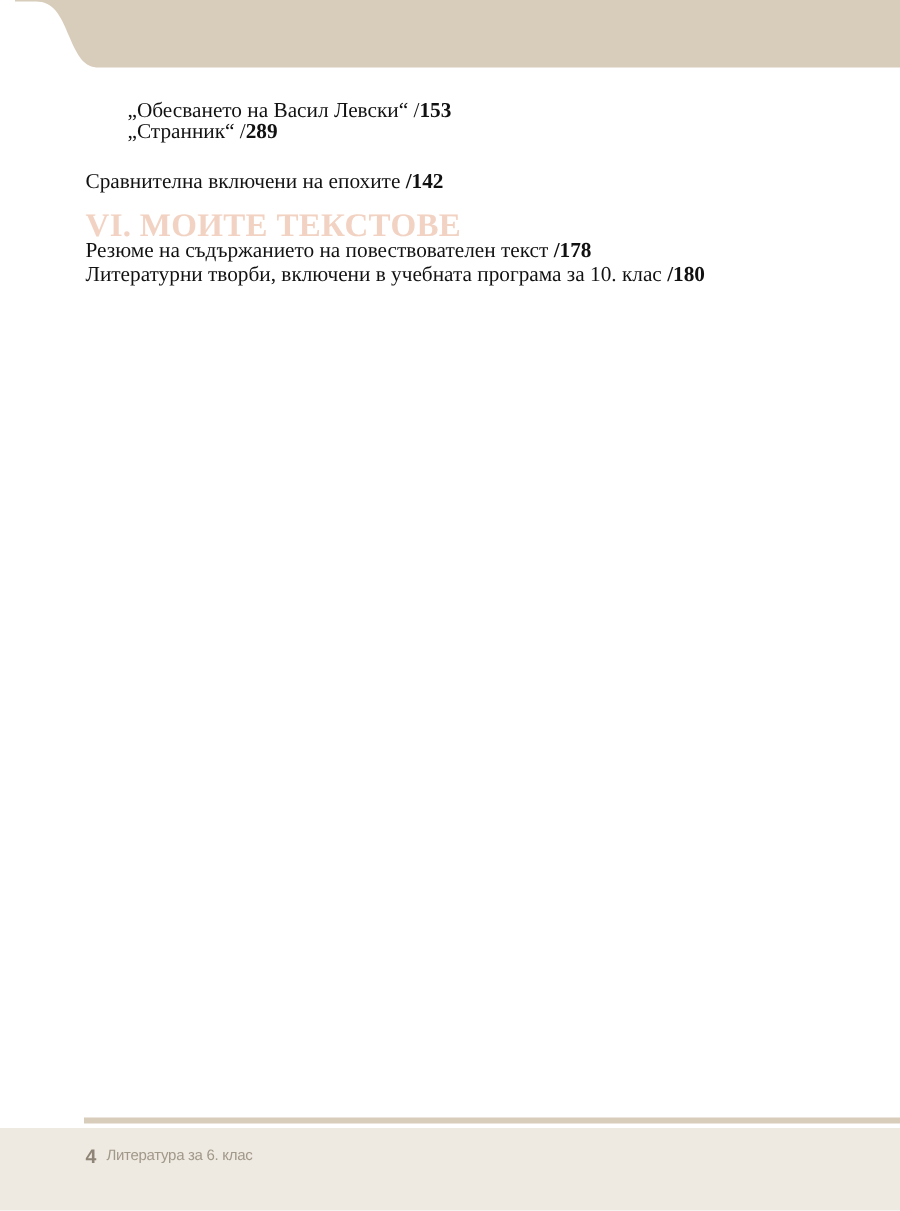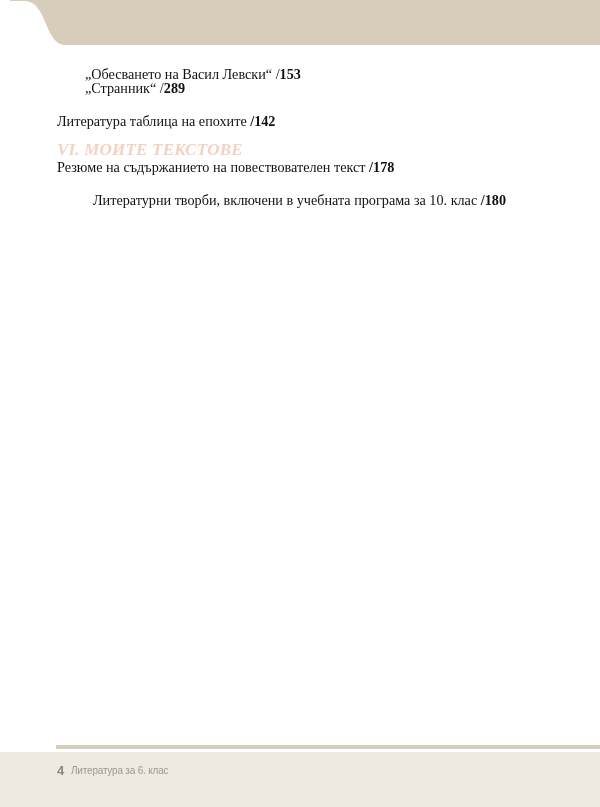--- a/index.html
+++ b/index.html
@@ -15,22 +15,22 @@
     .content { position: absolute; left: 0; top: 0; width: 600px; }
     .line {
       position: absolute; font-size: 14.2px; line-height: 16px; white-space: nowrap;
     }
     .line b { font-weight: bold; }
     .indent { left: 85px; }
     .flush { left: 57px; }
     .section-heading {
       position: absolute; left: 57px; top: 141px;
       font-family: "Liberation Serif", "DejaVu Serif", serif;
-      font-weight: bold; font-size: 17px; line-height: 18px;
-      color: #F2D3C3; letter-spacing: 0.2px; white-space: nowrap; font-style: italic;
+      font-weight: bold; font-size: 22px; line-height: 18px;
+      color: #F2D3C3; letter-spacing: 0.2px; white-space: nowrap;
     }
     .footer-rule {
       position: absolute; left: 56px; right: 0; top: 745px; height: 4px;
       background: #D8CCBB;
     }
     .footer-bg {
       position: absolute; left: 0; right: 0; top: 752px; bottom: 0;
       background: #EEE9E1;
     }
     .page-num {
@@ -52,29 +52,29 @@
 </svg>
 
 <div class="content">
   <div class="line indent" style="top:66px;">
     <span>„Обесването на Васил Левски“ /</span><b>153</b>
   </div>
   <div class="line indent" style="top:80px;">
     <span>„Странник“ /</span><b>289</b>
   </div>
   <div class="line flush" style="top:113px;">
-    <span>Литература таблица на епохите </span><b>/142</b>
+    <span>Сравнителна включени на епохите </span><b>/142</b>
   </div>
 
   <div class="section-heading">VI. МОИТЕ ТЕКСТОВЕ</div>
 
   <div class="line flush" style="top:159px;font-family:Liberation Serif, serif;">
     <span>Резюме на съдържанието на повествователен текст </span><b>/178</b>
   </div>
-  <div class="line flush" style="top:192px;margin-left:36px;">
+  <div class="line flush" style="top:175px;">
     <span>Литературни творби, включени в учебната програма за 10. клас </span><b>/180</b>
   </div>
 </div>
 
 <div class="footer-rule"></div>
 <div class="footer-bg"></div>
 <div class="page-num">4</div>
 <div class="running-title">Литература за 6. клас</div>
 
 </body></html>

